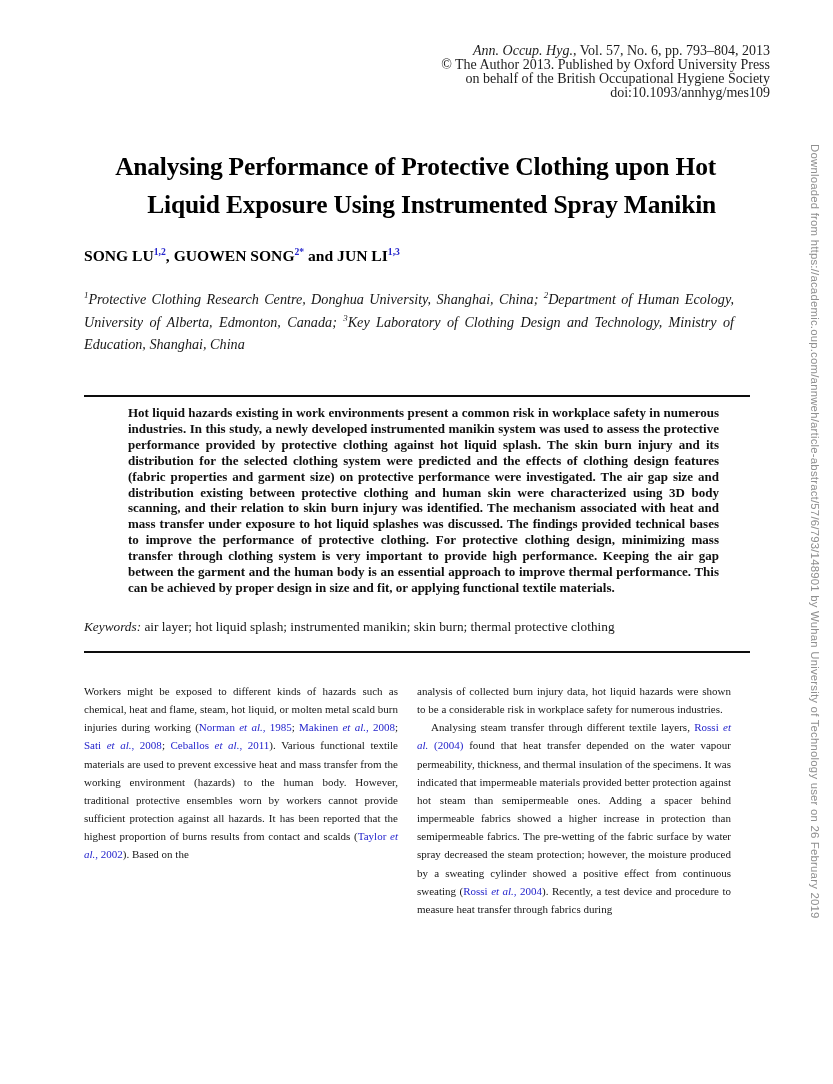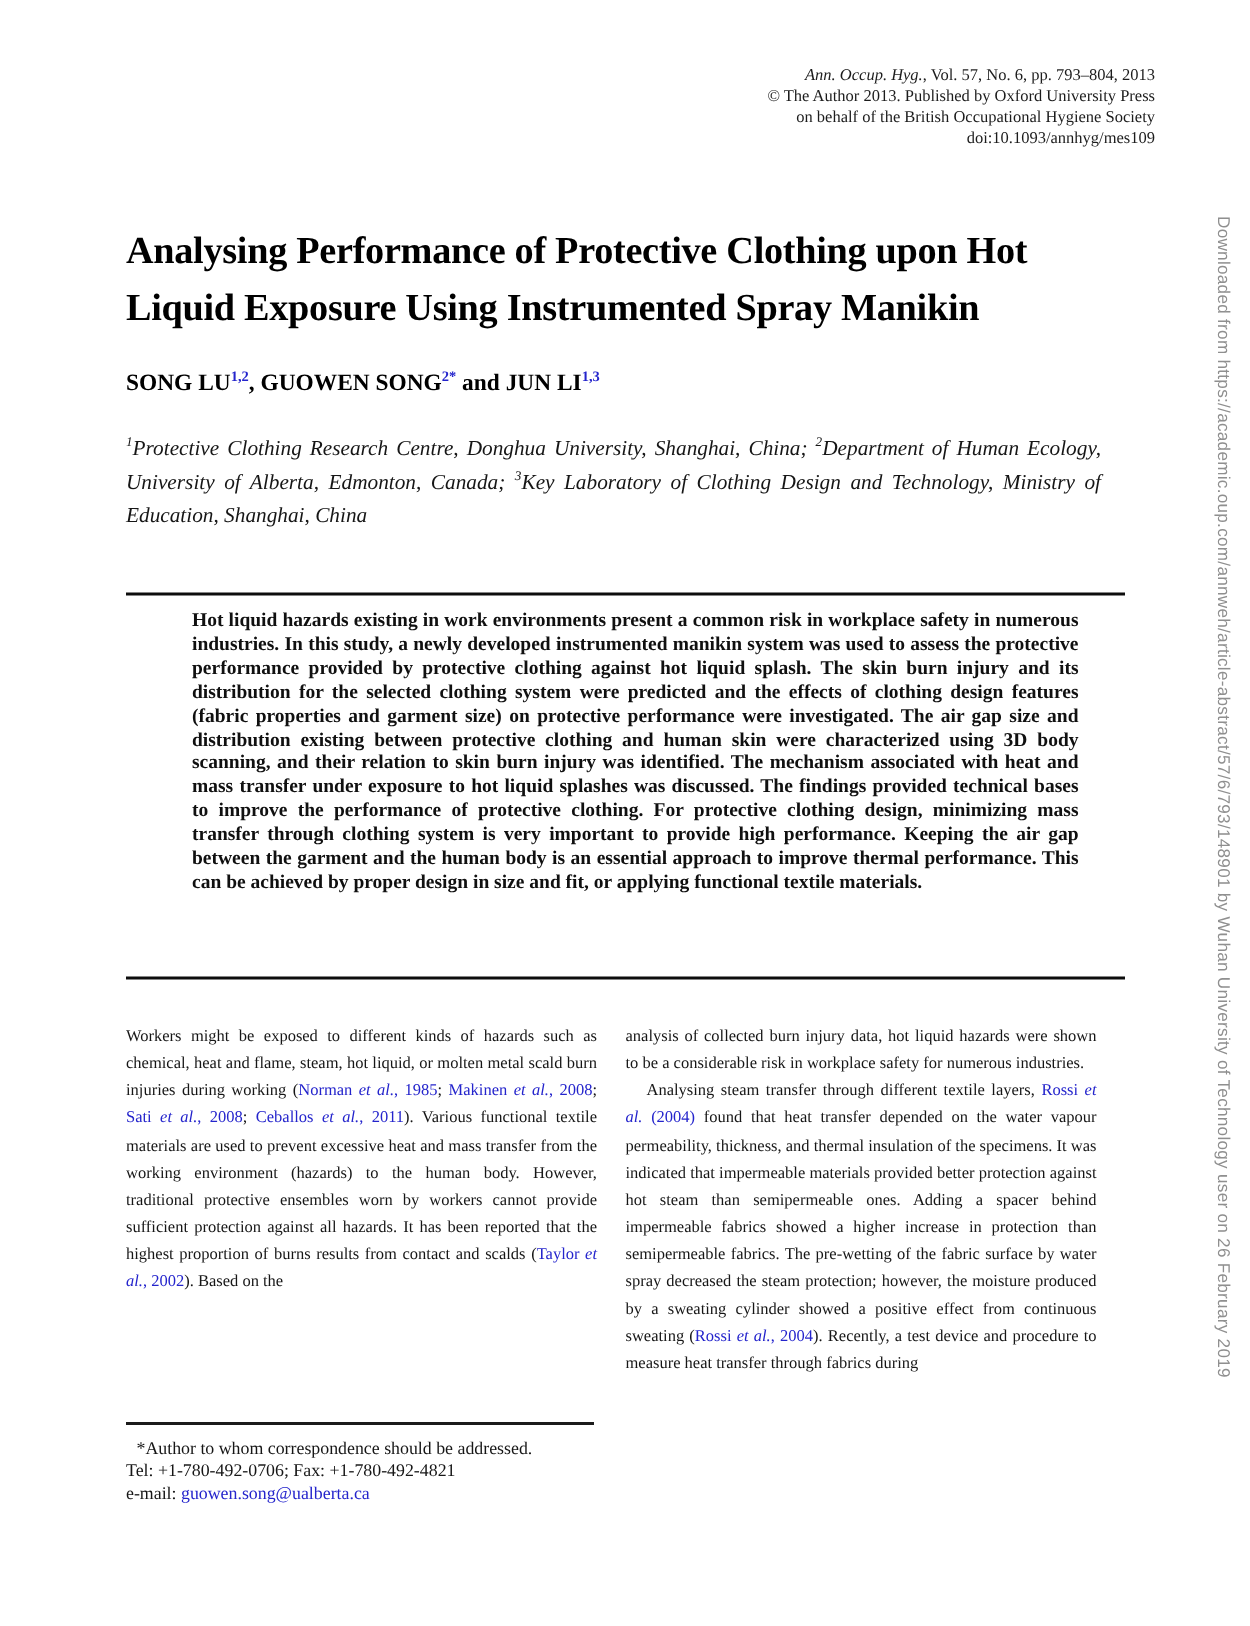--- a/index.html
+++ b/index.html
@@ -3,27 +3,28 @@
 <meta charset="utf-8">
 <style>
   html,body { margin:0; padding:0; background:#ffffff; }
   .page {
     position:relative; width:833px; height:1084px; background:#ffffff;
     font-family:"Liberation Serif", serif; color:#161616; overflow:hidden;
   }
   
   .header-block {
     position:absolute; top:44px; right:63px; text-align:right;
-    font-size:11px; line-height:13.9px; color:#1c1c1c;
+    font-size:14px; line-height:13.9px; color:#1c1c1c;
   }
   
   .title {
     position:absolute; left:84px; top:148px; width:632px; margin:0;
     font-size:25.5px; line-height:37.5px; font-weight:bold; color:#000;
     letter-spacing:-0.2px;
+    text-align:right;
   }
   .authors {
     position:absolute; left:84px; top:247px; width:650px;
     font-size:15.6px; font-weight:bold; color:#000;
   }
   .affils {
     position:absolute; left:84px; top:288px; width:650px;
     font-size:14.2px; font-style:italic; line-height:22.7px; text-align:justify;
   }
   .received {
@@ -93,35 +94,30 @@
 
   <div class="authors"><span>SONG LU</span><span class="seg-supref">1,2</span><span>, GUOWEN SONG</span><span class="seg-supref">2*</span><span> and JUN LI</span><span class="seg-supref">1,3</span></div>
 
   <div class="affils"><span class="seg-sup">1</span><span>Protective Clothing Research Centre, Donghua University, Shanghai, China; </span><span class="seg-sup">2</span><span>Department of Human Ecology, University of Alberta, Edmonton, Canada; </span><span class="seg-sup">3</span><span>Key Laboratory of Clothing Design and Technology, Ministry of Education, Shanghai, China</span></div>
 
 
   <div class="rule rule1"></div>
 
   <div class="abstract">Hot liquid hazards existing in work environments present a common risk in workplace safety in numerous industries. In this study, a newly developed instrumented manikin system was used to assess the protective performance provided by protective clothing against hot liquid splash. The skin burn injury and its distribution for the selected clothing system were predicted and the effects of clothing design features (fabric properties and garment size) on protective performance were investigated. The air gap size and distribution existing between protective clothing and human skin were characterized using 3D body scanning, and their relation to skin burn injury was identified. The mechanism associated with heat and mass transfer under exposure to hot liquid splashes was discussed. The findings provided technical bases to improve the performance of protective clothing. For protective clothing design, minimizing mass transfer through clothing system is very important to provide high performance. Keeping the air gap between the garment and the human body is an essential approach to improve thermal performance. This can be achieved by proper design in size and fit, or applying functional textile materials.</div>
 
+  <div class="keywords"><span class="seg-i">Keywords:</span><span> air layer; hot liquid splash; instrumented manikin; skin burn; thermal protective clothing</span></div>
 
   <div class="rule rule2"></div>
 
   <div class="col col-left">
     <p class="para"><span>Workers might be exposed to different kinds of hazards such as chemical, heat and flame, steam, hot liquid, or molten metal scald burn injuries during working (</span><span class="seg-cite">Norman </span><span class="seg-citei">et al.</span><span class="seg-cite">, 1985</span><span>; </span><span class="seg-cite">Makinen </span><span class="seg-citei">et al.</span><span class="seg-cite">, 2008</span><span>; </span><span class="seg-cite">Sati </span><span class="seg-citei">et al.</span><span class="seg-cite">, 2008</span><span>; </span><span class="seg-cite">Ceballos </span><span class="seg-citei">et al.</span><span class="seg-cite">, 2011</span><span>). Various functional textile materials are used to prevent excessive heat and mass transfer from the working environment (hazards) to the human body. However, traditional protective ensembles worn by workers cannot provide sufficient protection against all hazards. It has been reported that the highest proportion of burns results from contact and scalds (</span><span class="seg-cite">Taylor </span><span class="seg-citei">et al.</span><span class="seg-cite">, 2002</span><span>). Based on the</span></p>
   </div>
 
   <div class="col col-right">
     <p class="para"><span>analysis of collected burn injury data, hot liquid hazards were shown to be a considerable risk in workplace safety for numerous industries.</span></p>
     <p class="para indent"><span>Analysing steam transfer through different textile layers, </span><span class="seg-cite">Rossi </span><span class="seg-citei">et al.</span><span class="seg-cite"> (2004)</span><span> found that heat transfer depended on the water vapour permeability, thickness, and thermal insulation of the specimens. It was indicated that impermeable materials provided better protection against hot steam than semipermeable ones. Adding a spacer behind impermeable fabrics showed a higher increase in protection than semipermeable fabrics. The pre-wetting of the fabric surface by water spray decreased the steam protection; however, the moisture produced by a sweating cylinder showed a positive effect from continuous sweating (</span><span class="seg-cite">Rossi </span><span class="seg-citei">et al.</span><span class="seg-cite">, 2004</span><span>). Recently, a test device and procedure to measure heat transfer through fabrics during</span></p>
   </div>
 
-  <div class="footnote">
-    <div class="fn-rule"></div>
-    <div class="fn-text fn-line1">*Author to whom correspondence should be addressed.</div>
-    <div class="fn-text">Tel: +1-780-492-0706; Fax: +1-780-492-4821</div>
-    <div class="fn-text"><span>e-mail: </span><span class="seg-link">guowen.song@ualberta.ca</span></div>
-  </div>
 
 
   <div class="sidebar-text">Downloaded from https://academic.oup.com/annweh/article-abstract/57/6/793/148901 by Wuhan University of Technology user on 26 February 2019</div>
 
 </div>
 
 </body></html>

